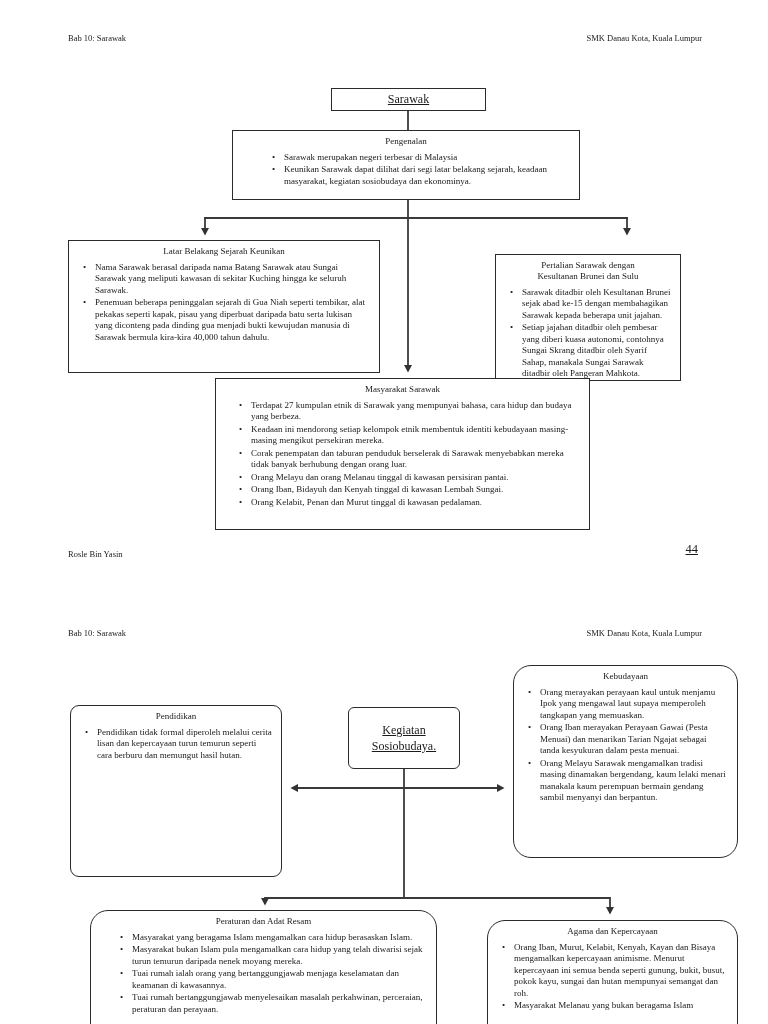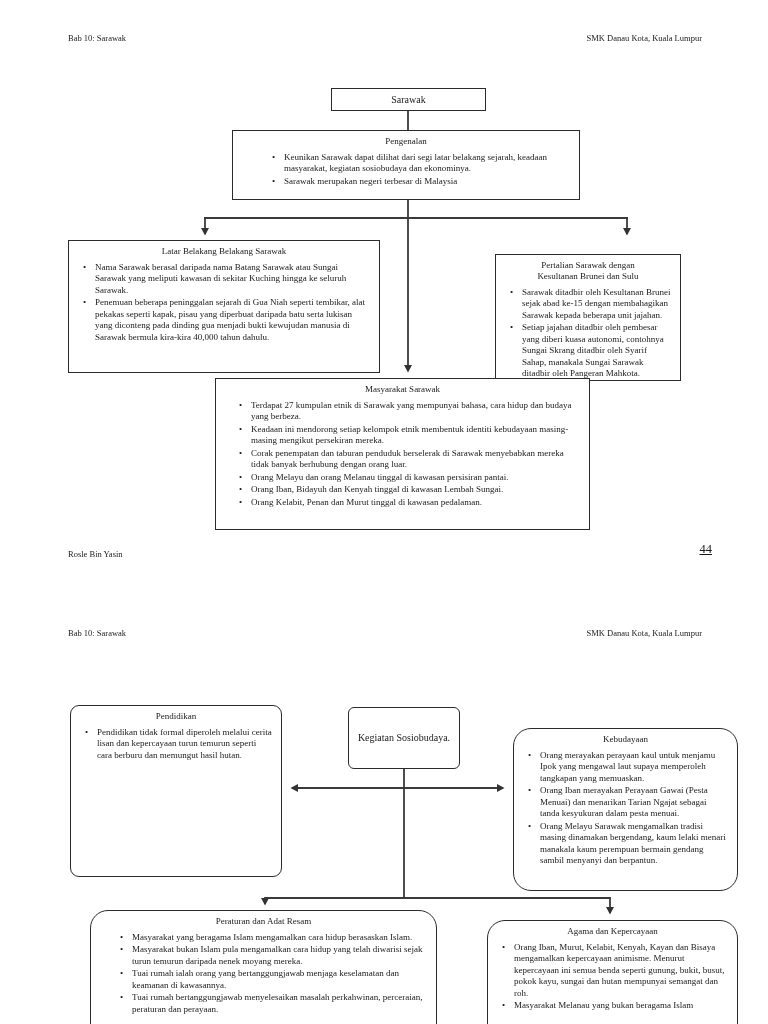--- a/index.html
+++ b/index.html
@@ -26,37 +26,38 @@
     border:1px solid #2b2b2b;
     background:#ffffff;
     z-index:2;
     overflow:hidden;
   }
   .rounded { border-radius:18px; }
   .rounded-lg { border-radius:9px; }
   .rounded-sm { border-radius:6px; }
   .center-label {
     display:flex; align-items:center; justify-content:center;
-    height:100%; font-size:10px; text-align:center; padding:2px 6px;
+    height:100%; font-size:12px; text-align:center; padding:2px 6px;
     line-height:1.35;
+    text-decoration:underline;
   }
   .box-title {
     text-align:center; font-size:9px;
     padding:5px 6px 2px 6px; line-height:1.2;
   }
   .title-narrow { max-width:148px; margin:0 auto; }
   .bullets {
     list-style:none;
     font-size:9px; line-height:1.28;
     padding:3px 9px 4px 13px;
   }
   .bullets li { position:relative; padding-left:13px; margin-bottom:1px; }
   .bullets li::before { content:"\2022"; position:absolute; left:1px; }
   .footer-left { position:absolute; left:68px; top:549px; font-size:8.5px; z-index:2; }
-  .page-number { position:absolute; right:56px; top:542px; font-size:12.5px; z-index:2;text-decoration:underline; }
+  .page-number { position:absolute; right:70px; top:542px; font-size:12.5px; z-index:2;text-decoration:underline; }
 </style>
 </head>
 <body>
 
 <div class="canvas">
 
   <svg class="connectors" width="768" height="1024" viewBox="0 0 768 1024">
     <defs>
       <marker id="arr" markerUnits="userSpaceOnUse" markerWidth="10" markerHeight="10" refX="6" refY="4" orient="auto">
         <path d="M0,0 L7.5,4 L0,8 Z" fill="#333333"></path>
@@ -85,27 +86,27 @@
     <span>SMK Danau Kota, Kuala Lumpur</span>
   </div>
 
   <div class="box" style="left:331px;top:88px;width:155px;height:23px">
     <div class="center-label">Sarawak</div>
   </div>
 
   <div class="box" style="left:232px;top:130px;width:348px;height:70px">
     <div class="box-title">Pengenalan</div>
     <ul class="bullets" style="padding-left:38px;padding-right:14px">
+      <li>Sarawak merupakan negeri terbesar di Malaysia</li>
       <li>Keunikan Sarawak dapat dilihat dari segi latar belakang sejarah, keadaan masyarakat, kegiatan sosiobudaya dan ekonominya.</li>
-      <li>Sarawak merupakan negeri terbesar di Malaysia</li>
     </ul>
   </div>
 
   <div class="box" style="left:68px;top:240px;width:312px;height:133px">
-    <div class="box-title">Latar Belakang Belakang Sarawak</div>
+    <div class="box-title">Latar Belakang Sejarah Keunikan</div>
     <ul class="bullets">
       <li>Nama Sarawak berasal daripada nama Batang Sarawak atau Sungai Sarawak yang meliputi kawasan di sekitar Kuching hingga ke seluruh Sarawak.</li>
       <li>Penemuan beberapa peninggalan sejarah di Gua Niah seperti tembikar, alat pekakas seperti kapak, pisau yang diperbuat daripada batu serta lukisan yang diconteng pada dinding gua menjadi bukti kewujudan manusia di Sarawak bermula kira-kira 40,000 tahun dahulu.</li>
     </ul>
   </div>
 
   <div class="box" style="left:495px;top:254px;width:186px;height:127px">
     <div class="box-title title-narrow">Pertalian Sarawak dengan Kesultanan Brunei dan Sulu</div>
     <ul class="bullets">
       <li>Sarawak ditadbir oleh Kesultanan Brunei sejak abad ke-15 dengan membahagikan Sarawak kepada beberapa unit jajahan.</li>
@@ -137,21 +138,21 @@
     <div class="box-title">Pendidikan</div>
     <ul class="bullets">
       <li>Pendidikan tidak formal diperoleh melalui cerita lisan dan kepercayaan turun temurun seperti cara berburu dan memungut hasil hutan.</li>
     </ul>
   </div>
 
   <div class="box rounded-sm" style="left:348px;top:707px;width:112px;height:62px">
     <div class="center-label">Kegiatan Sosiobudaya.</div>
   </div>
 
-  <div class="box rounded" style="left:513px;top:728px;width:225px;height:163px">
+  <div class="box rounded" style="left:513px;top:665px;width:225px;height:193px">
     <div class="box-title">Kebudayaan</div>
     <ul class="bullets">
       <li>Orang merayakan perayaan kaul untuk menjamu Ipok yang mengawal laut supaya memperoleh tangkapan yang memuaskan.</li>
       <li>Orang Iban merayakan Perayaan Gawai (Pesta Menuai) dan menarikan Tarian Ngajat sebagai tanda kesyukuran dalam pesta menuai.</li>
       <li>Orang Melayu Sarawak mengamalkan tradisi masing dinamakan bergendang, kaum lelaki menari manakala kaum perempuan bermain gendang sambil menyanyi dan berpantun.</li>
     </ul>
   </div>
 
   <div class="box rounded" style="left:90px;top:910px;width:347px;height:150px">
     <div class="box-title">Peraturan dan Adat Resam</div>

